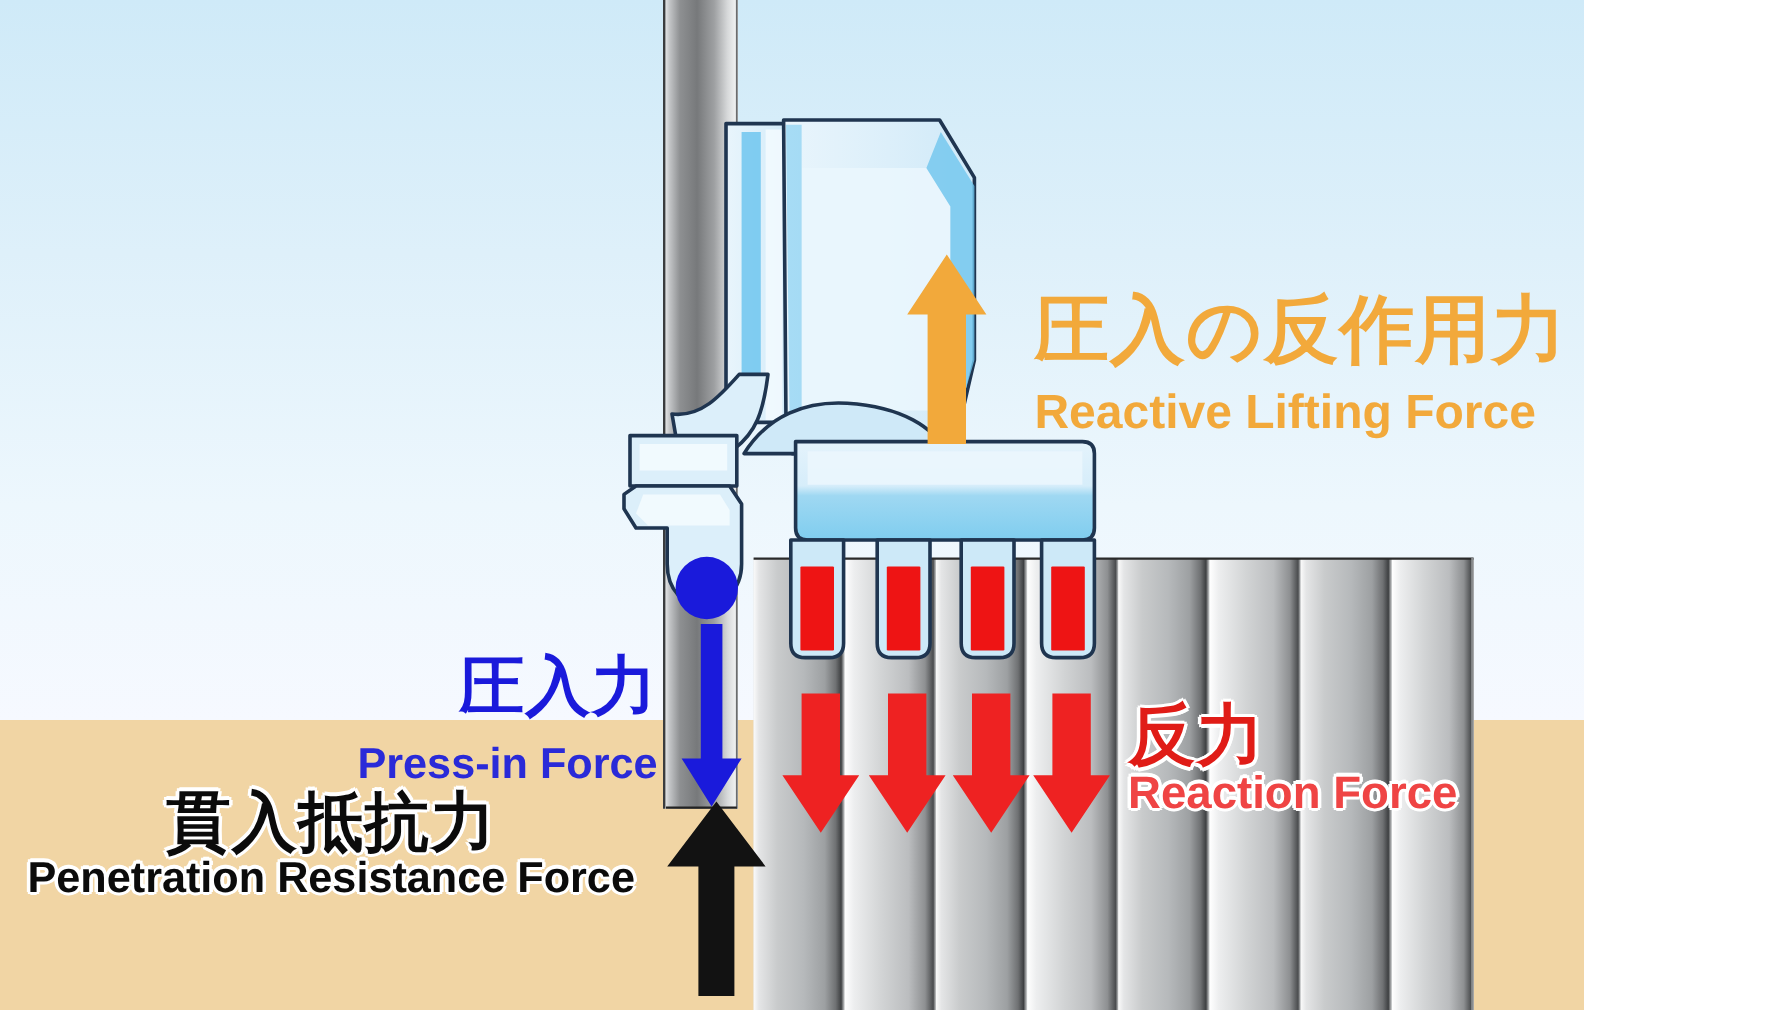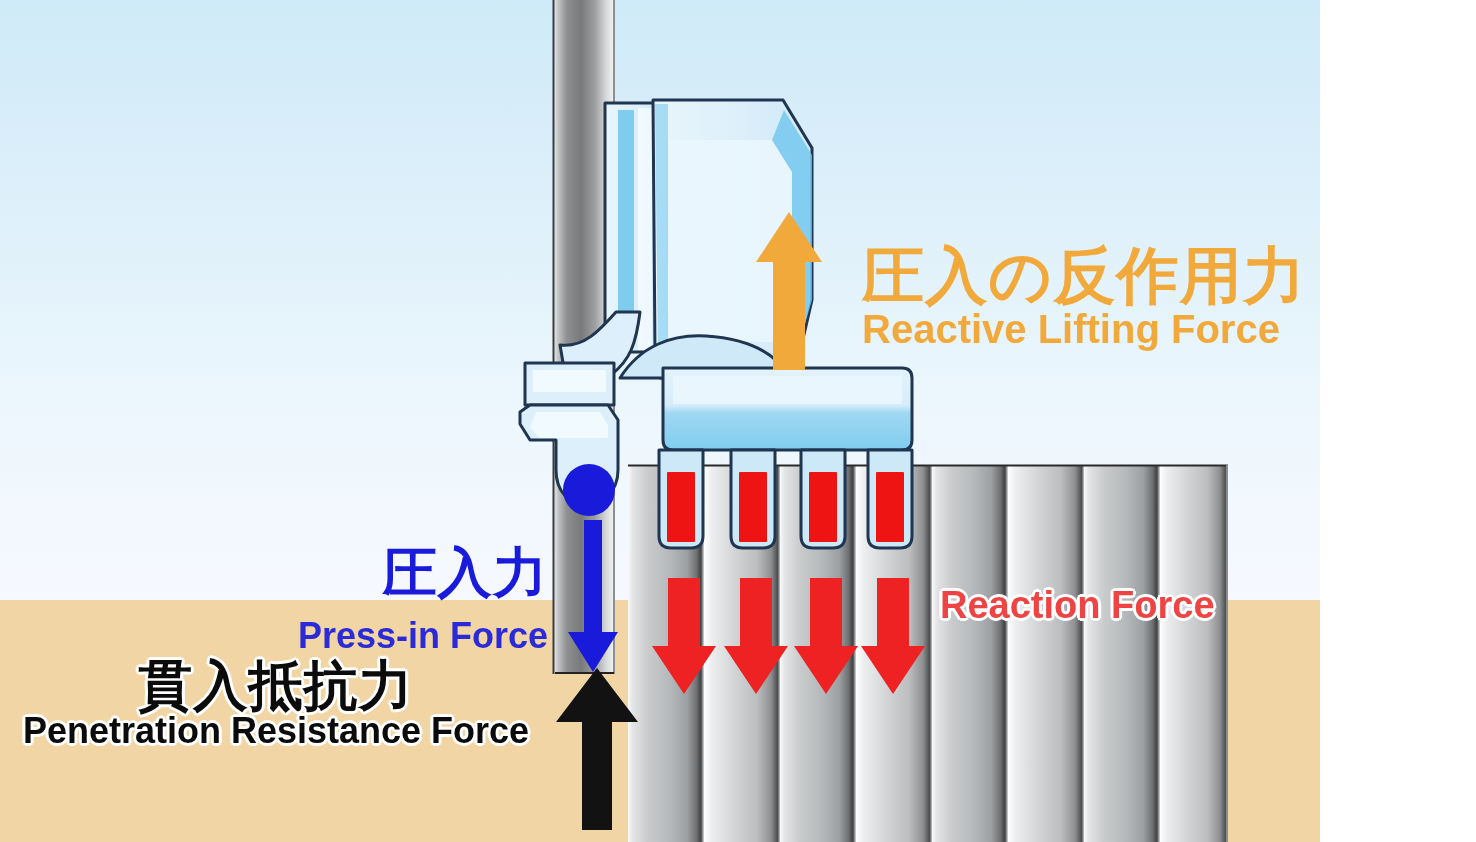--- a/index.html
+++ b/index.html
@@ -7,21 +7,21 @@
   body{font-family:"Liberation Sans",sans-serif;}
   #stage{position:relative;width:1320px;height:842px;overflow:hidden;background:#fff;}
   #scene{position:absolute;inset:0;}
   .lbl{position:absolute;white-space:nowrap;line-height:1.0;}
   .lbl .jp{display:block;font-weight:700;letter-spacing:0.02em;}
   .lbl .en{display:block;font-weight:700;letter-spacing:0em;}
 
   
   #lbl-reactive{left:862px;top:245px;text-align:left;}
   #lbl-reactive .jp{font-size:62px;color:#F2A93B;}
-  #lbl-reactive .en{font-size:40px;color:#F2A93B;margin-top:2px;}
+  #lbl-reactive .en{font-size:40px;color:#F2A93B;margin-top:17px;}
 
   
   #lbl-pressin{left:268px;top:545px;text-align:right;width:280px;}
   #lbl-pressin .jp{font-size:54px;color:#1A1ADB;}
   #lbl-pressin .en{font-size:36px;color:#2A2AD8;margin-top:19px;}
 
   
   #lbl-penet{left:-4px;top:658px;text-align:center;width:560px;
      text-shadow:
        2px 0 0 #fff,-2px 0 0 #fff,0 2px 0 #fff,0 -2px 0 #fff,
@@ -194,16 +194,17 @@
     <span class="jp">圧入力</span>
     <span class="en">Press-in Force</span>
   </div>
 
   <div class="lbl" id="lbl-penet">
     <span class="jp">貫入抵抗力</span>
     <span class="en">Penetration Resistance Force</span>
   </div>
 
   <div class="lbl" id="lbl-reaction">
+    <span class="jp">反力</span>
     <span class="en">Reaction Force</span>
   </div>
 
 </div>
 
 </body></html>

